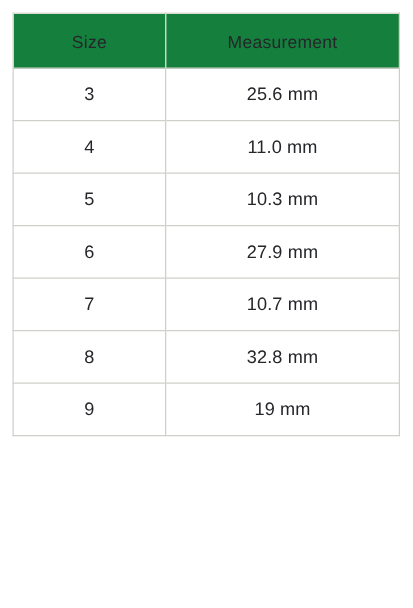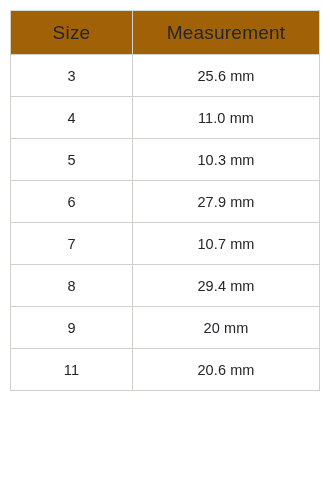--- a/index.html
+++ b/index.html
@@ -32,23 +32,23 @@
   .size-table th,
   .size-table td {
     border: 1px solid #cfcfcb;
     text-align: center;
     vertical-align: middle;
     color: #25262a;
     font-weight: 400;
   }
 
   .size-table th {
-    background: #a16207;
+    background: #15803d;
     height: 44px;
-    font-size: 19px;
+    font-size: 14px;
     letter-spacing: 0.2px;
     border-color: #d3d2c8;
     border-top-color: #dddcd3;
   }
 
   .size-table td {
     height: 42px;
     background: #ffffff;
     font-size: 14.5px;
     letter-spacing: 0.1px;
@@ -98,26 +98,22 @@
       <tr>
         <td>6</td>
         <td>27.9 mm</td>
       </tr>
       <tr class="rule-strong">
         <td>7</td>
         <td>10.7 mm</td>
       </tr>
       <tr>
         <td>8</td>
-        <td>29.4 mm</td>
+        <td>32.8 mm</td>
       </tr>
       <tr>
         <td>9</td>
-        <td>20 mm</td>
-      </tr>
-      <tr>
-        <td>11</td>
-        <td>20.6 mm</td>
+        <td>19 mm</td>
       </tr>
     </tbody>
   </table>
 
 </div>
 
 </body></html>

